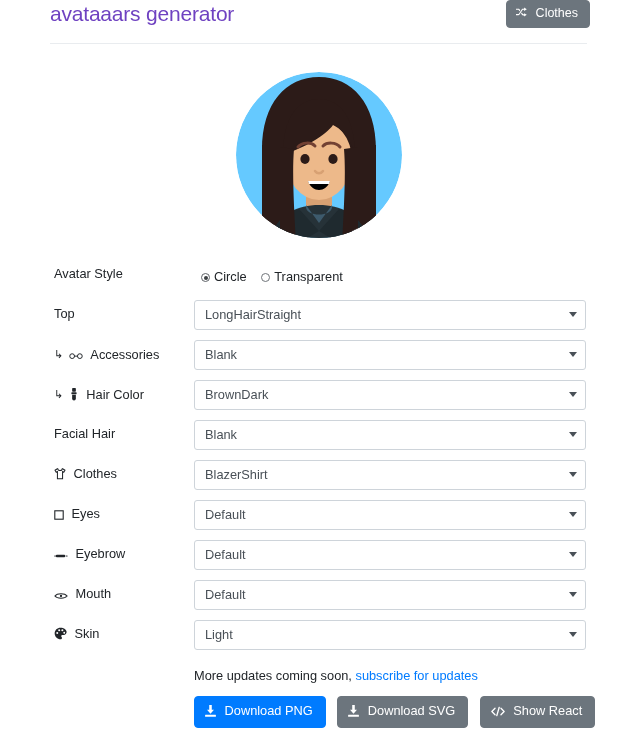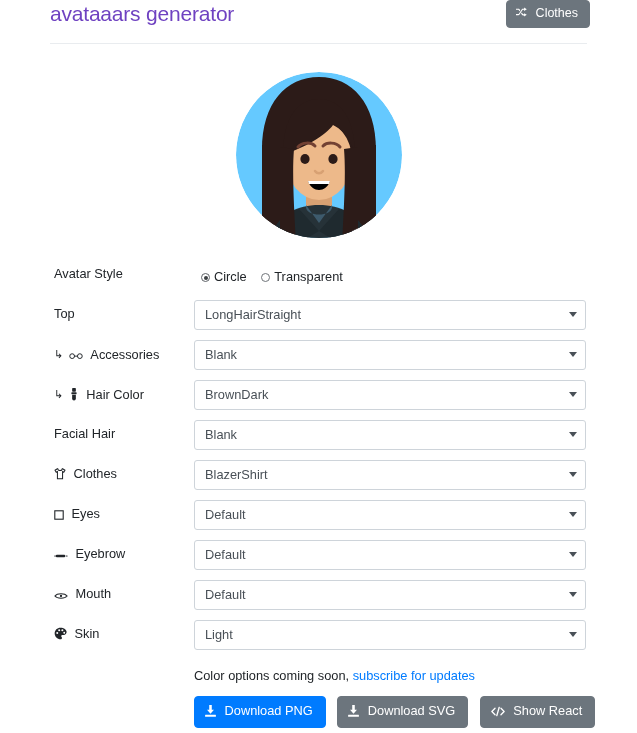--- a/index.html
+++ b/index.html
@@ -494,21 +494,21 @@
           </select>
           <span class="sel-arrow"></span>
         </div>
       </div>
     </div>
 
   </div>
 
   <div class="footer">
     <div class="more-options">
-      <span>Color options coming soon,</span>
+      <span>More updates coming soon,</span>
       <a href="#">subscribe for updates</a>
     </div>
     <div class="btn-bar">
       <button class="btn btn-primary">
         <span class="ico">
           <svg width="11" height="12" viewBox="0 0 12 13" fill="#ffffff">
             <path d="M4.6 0h2.8v5.1h2.4L6 9.4 2.2 5.1h2.4z"></path>
             <rect x="0" y="10.6" width="12" height="2.1" rx="0.5"></rect>
           </svg>
         </span>

